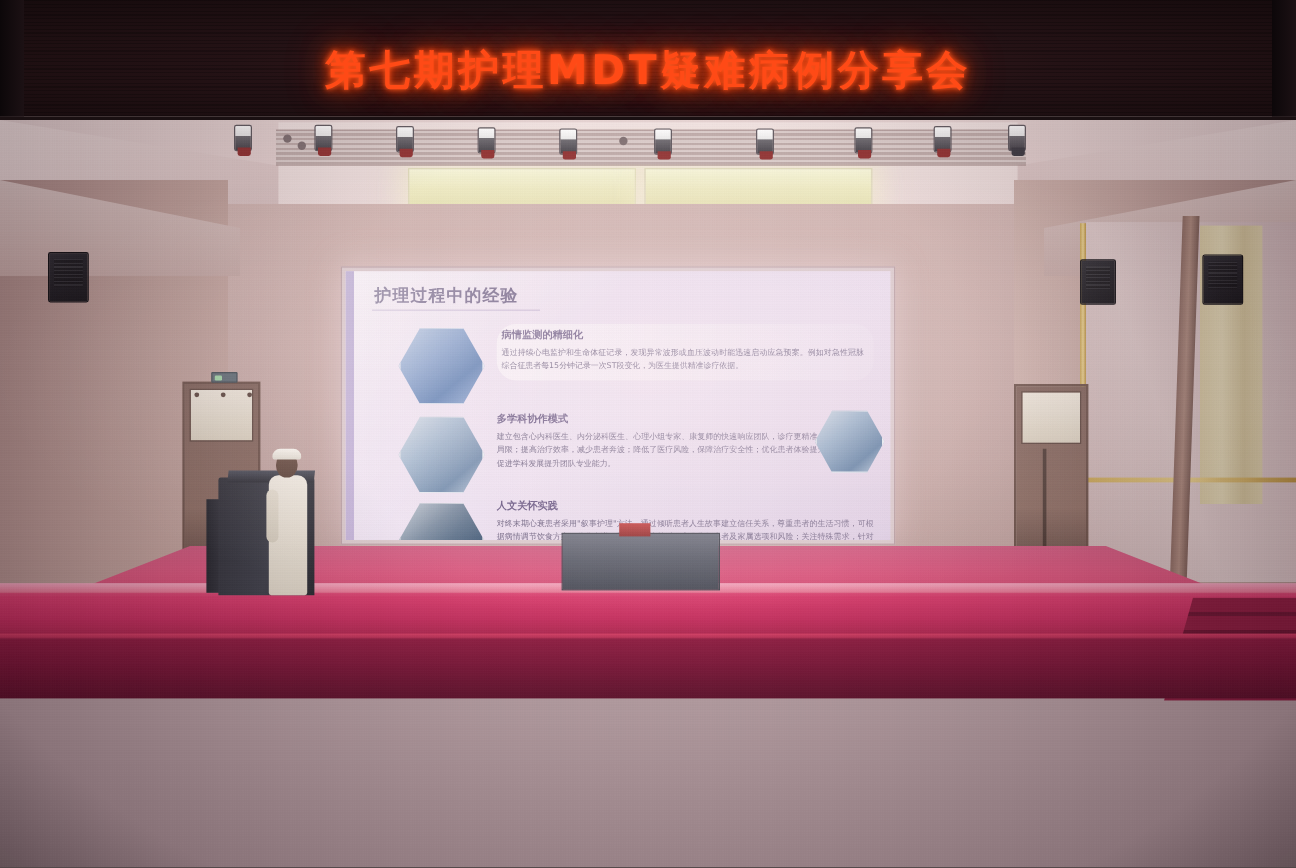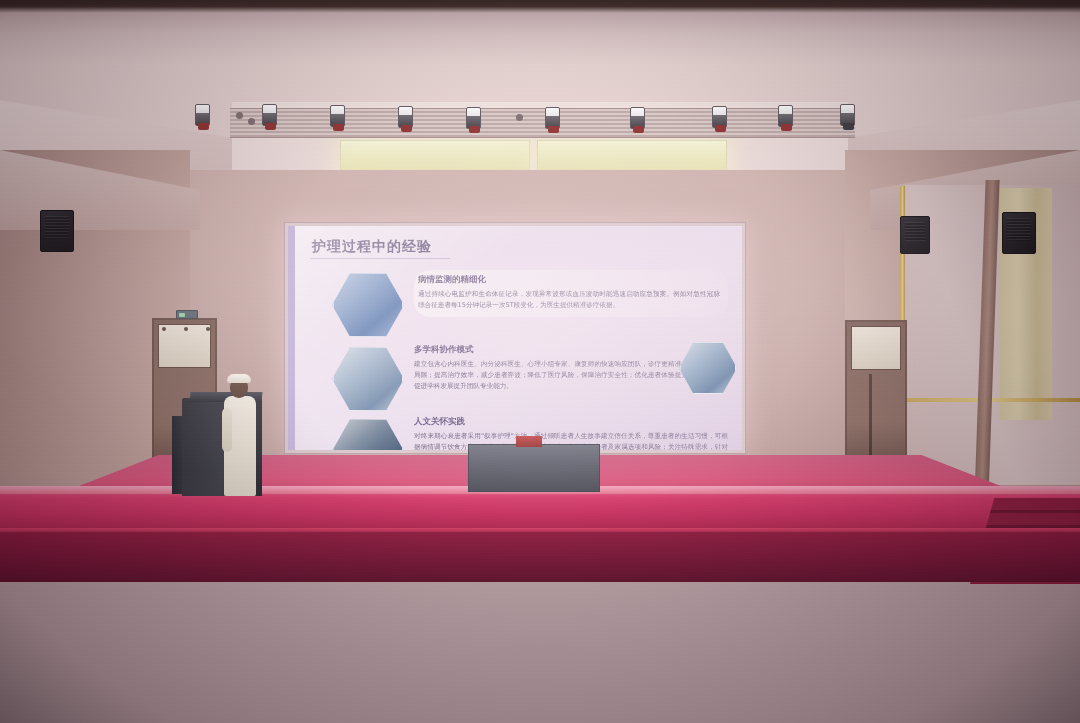--- a/index.html
+++ b/index.html
@@ -558,14 +558,19 @@
 
     
     
     
   </div>
 
   <div class="haze"></div>
   <div class="grade"></div>
   <div class="noise"></div>
 
+  <div class="led-banner">
+    <div class="frame-l"></div>
+    <div class="frame-r"></div>
+    <div class="led-text">第七期护理MDT疑难病例分享会</div>
+  </div>
 
 </div>
 
 </body></html>

